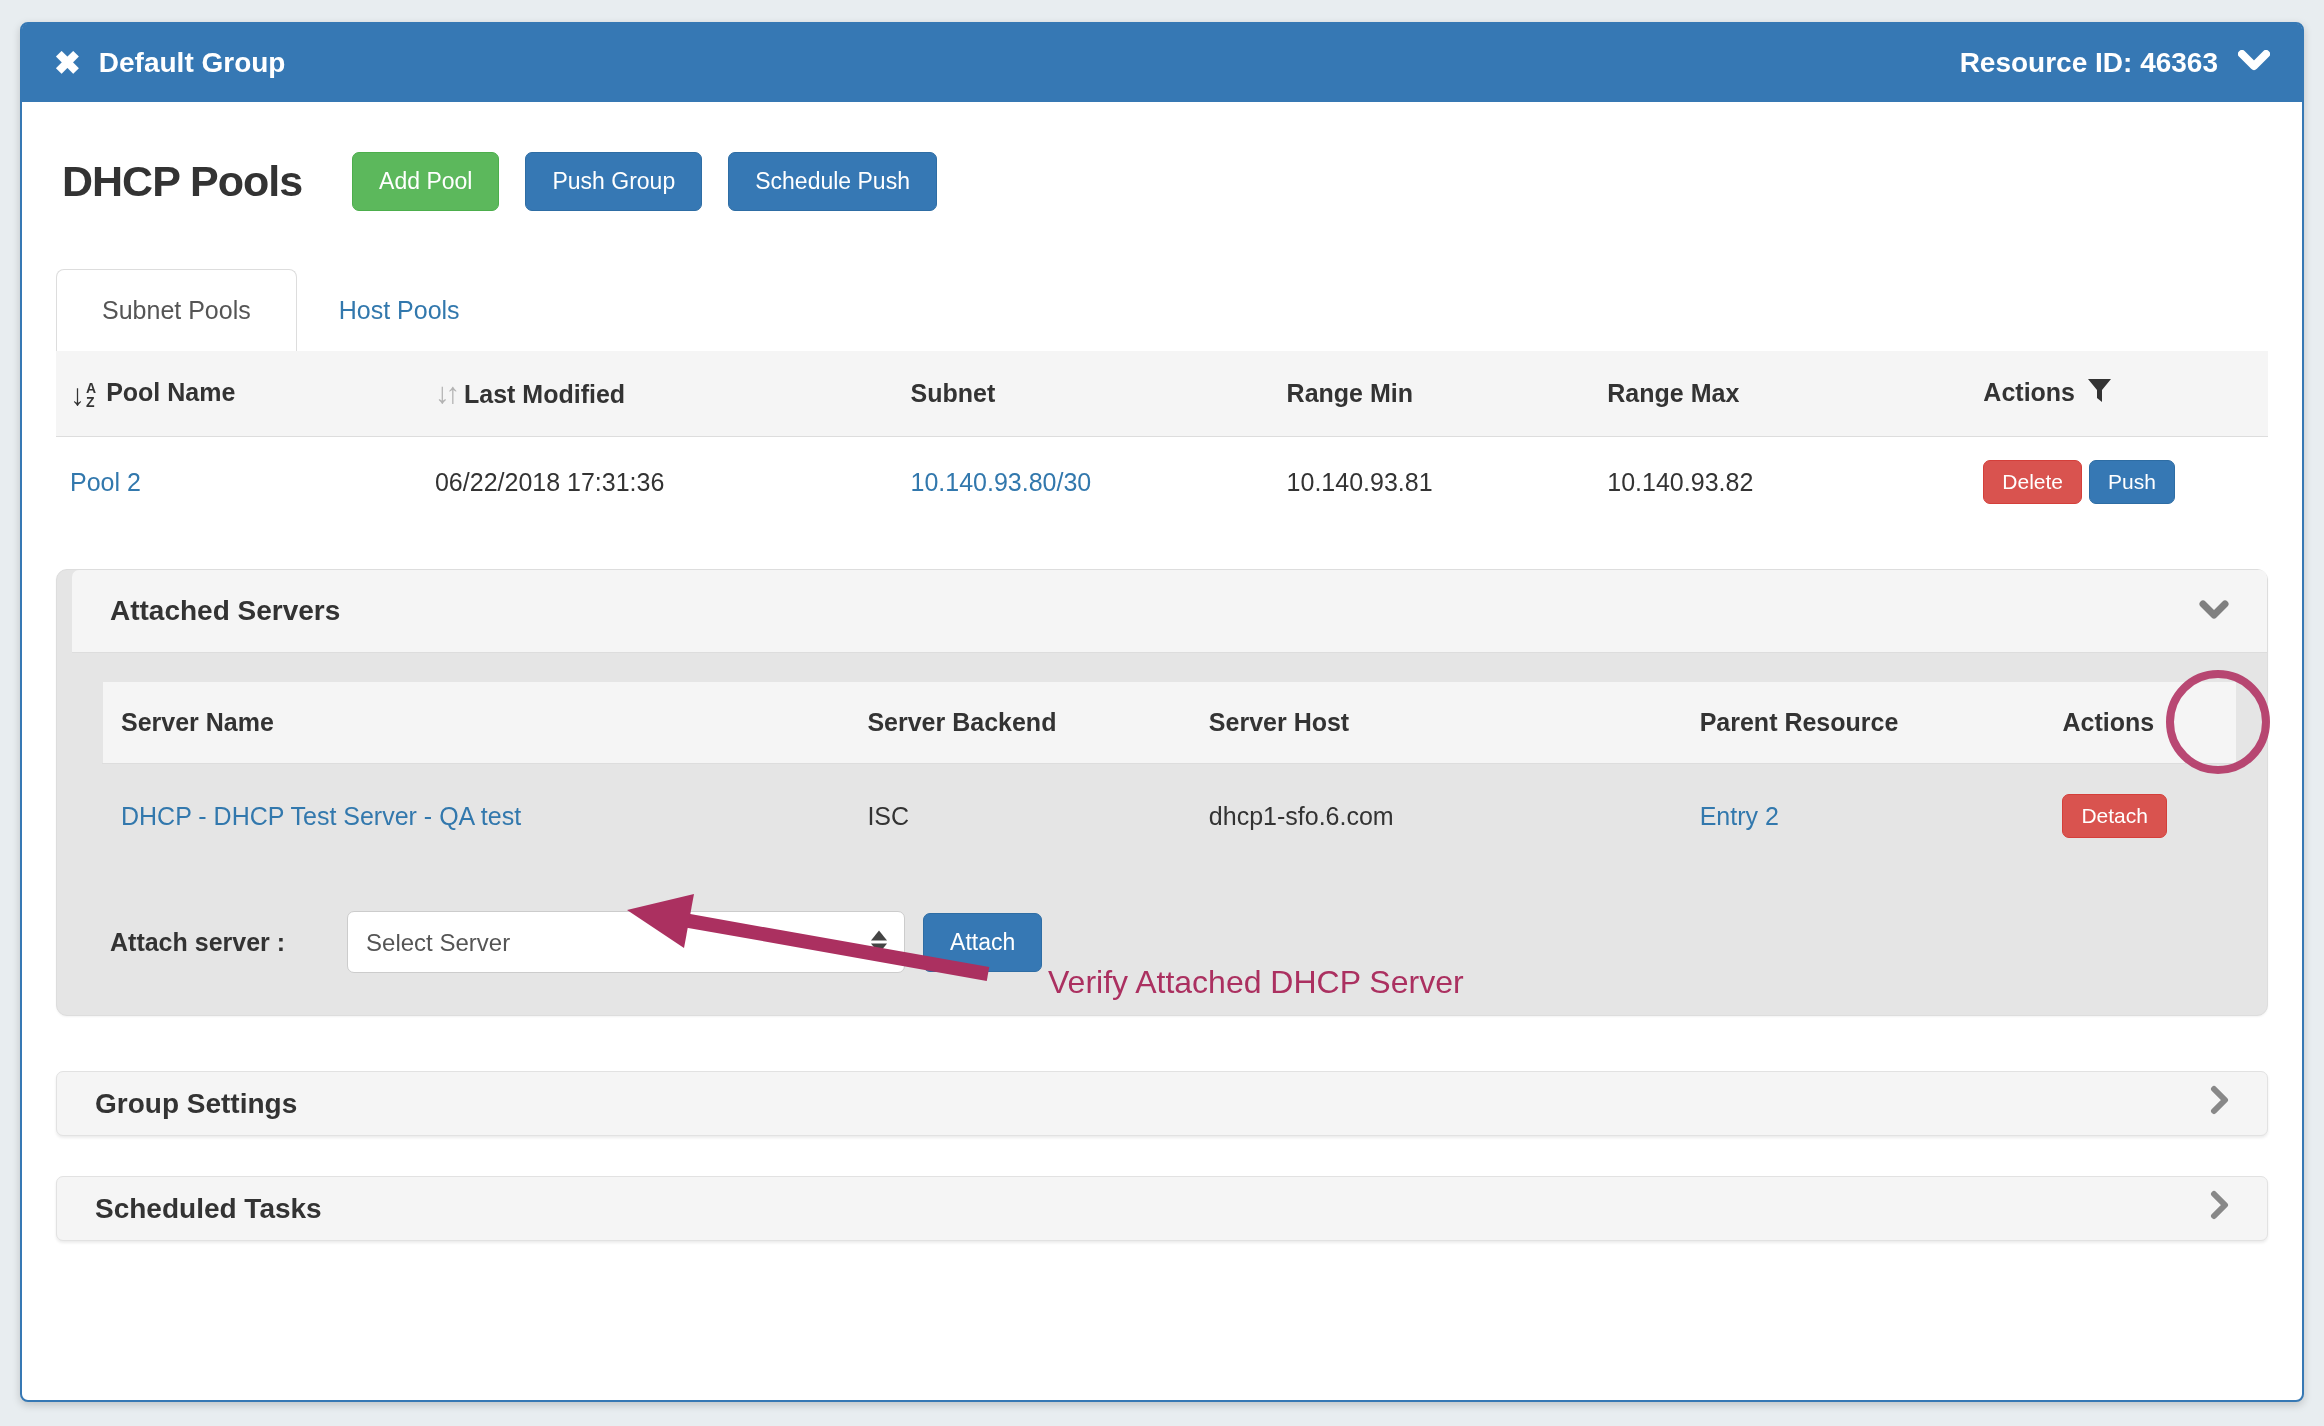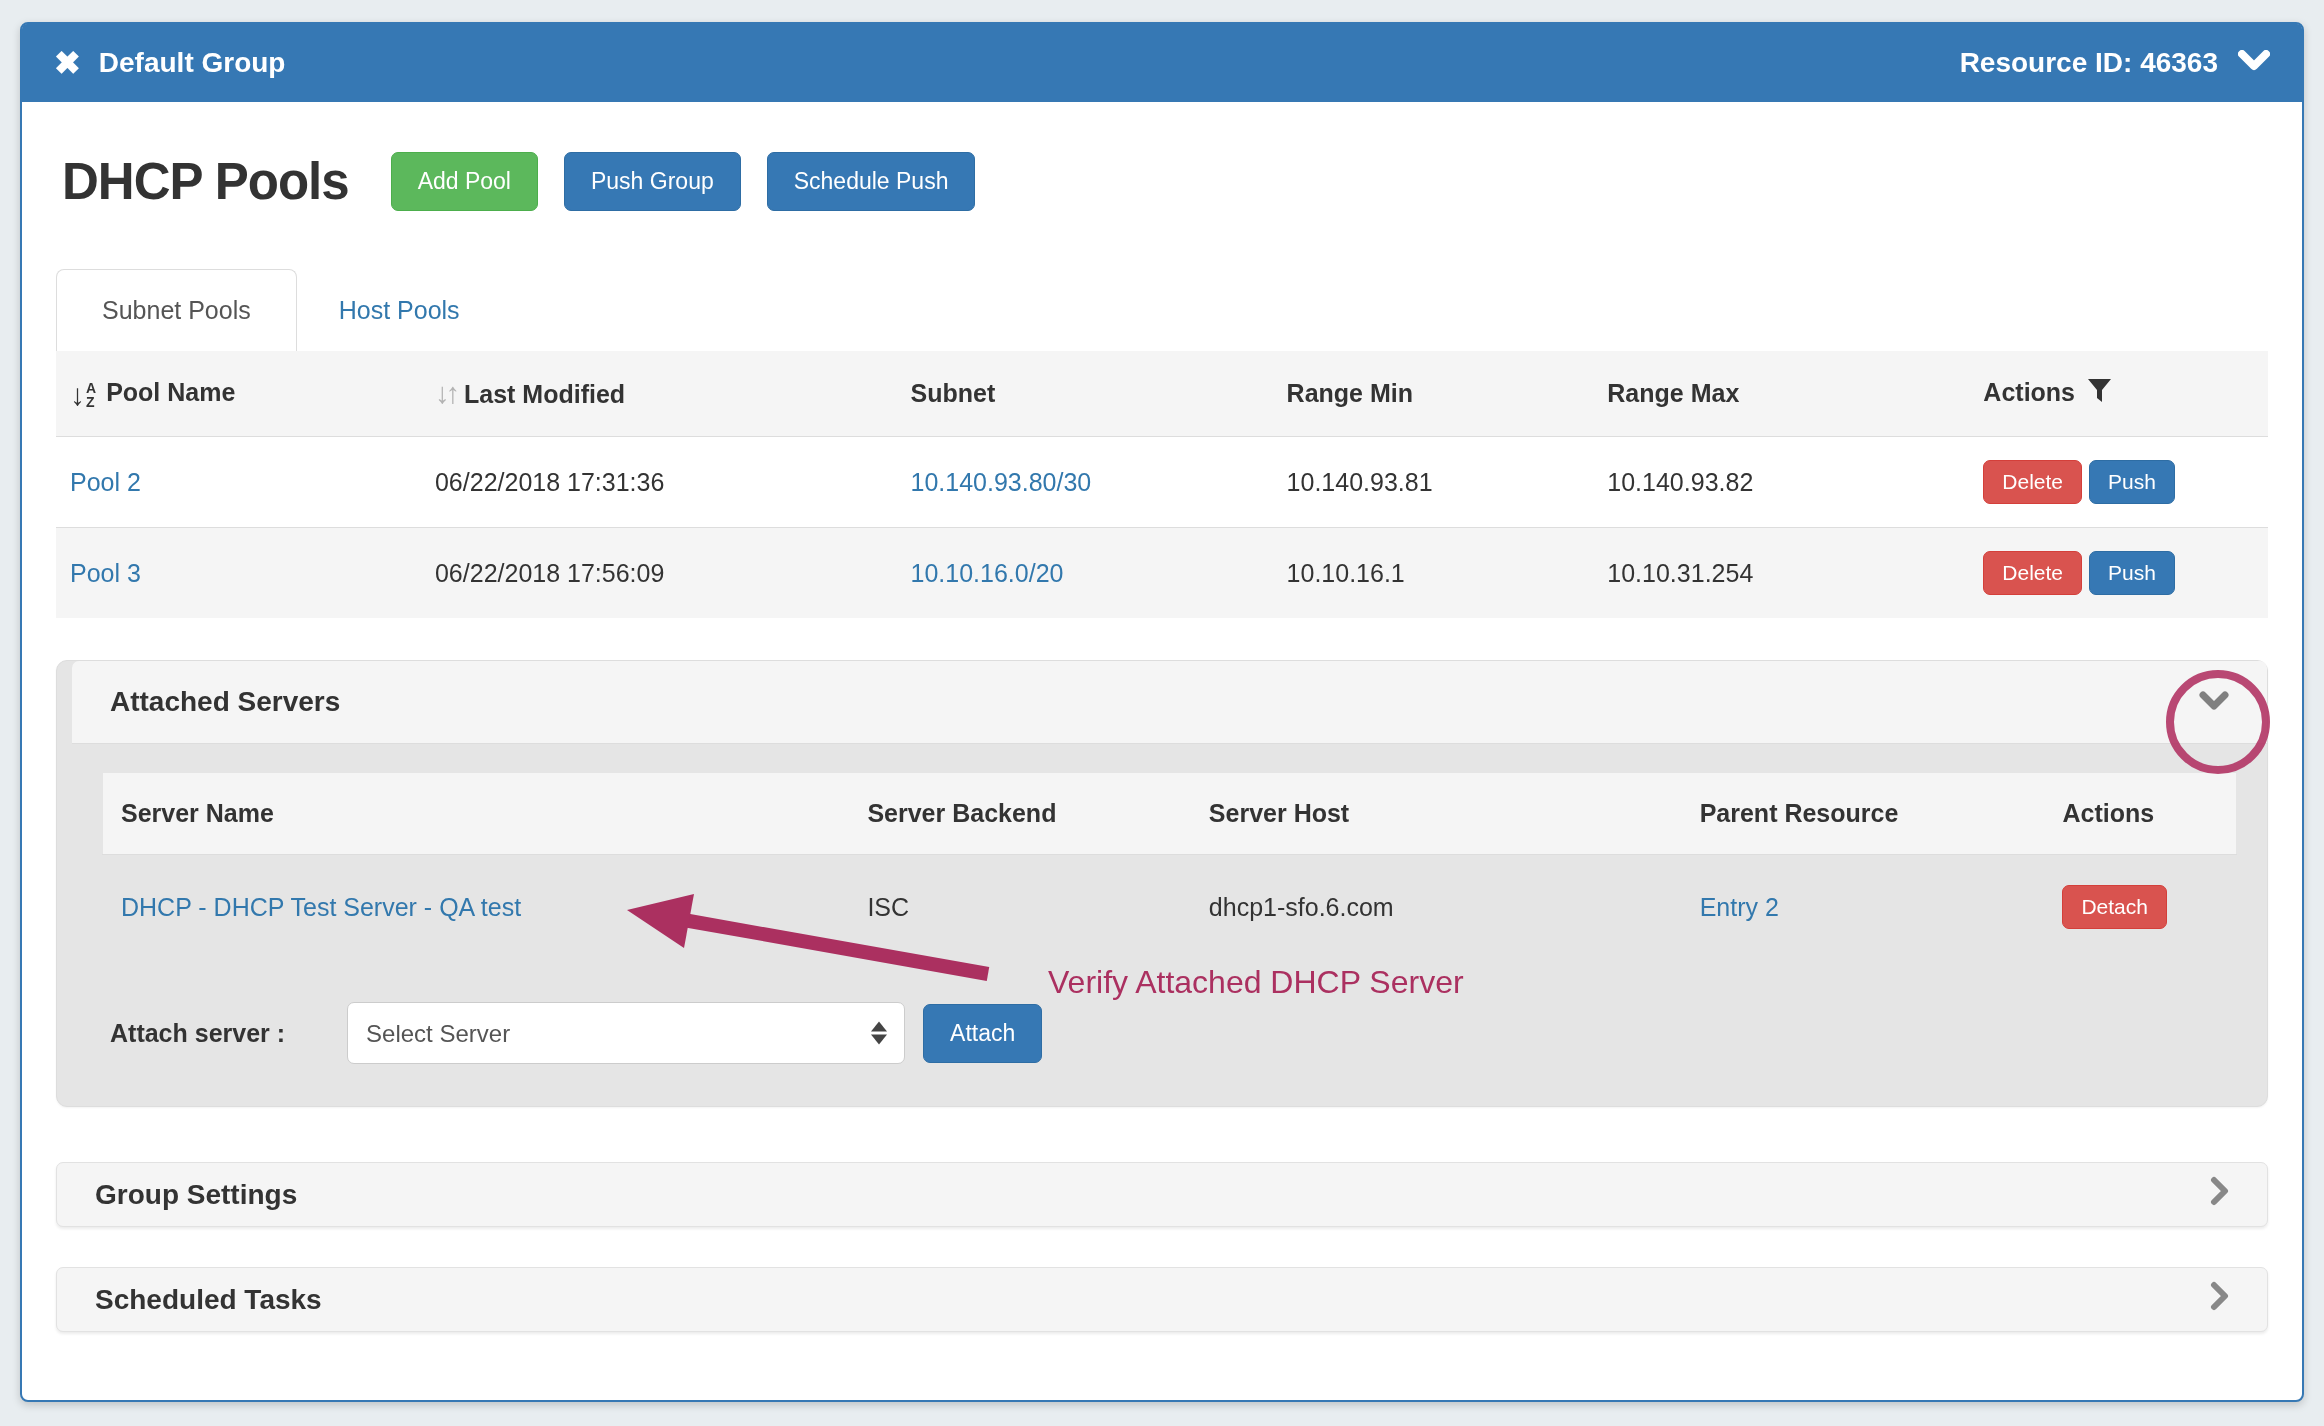--- a/index.html
+++ b/index.html
@@ -24,21 +24,21 @@
     display: flex; align-items: center; justify-content: space-between;
     padding: 0 32px; border-radius: 5px 5px 0 0;
   }
   .header-left { display: flex; align-items: center; gap: 18px; font-size: 28px; font-weight: bold; }
   .close-x { font-size: 32px; font-weight: bold; line-height: 1; cursor: pointer; }
   .header-right { display: flex; align-items: center; gap: 20px; font-size: 28px; font-weight: bold; margin-left: 16px; }
   .chev-down-white { display: inline-block; }
   .card-body { padding: 30px 34px 0 34px; }
 
   .title-row { display: flex; align-items: center; gap: 26px; margin: 20px 0 0 6px; }
-  .page-title { font-size: 51px; font-weight: bold; color: #333; letter-spacing: -1px; margin-right: 16px; }
+  .page-title { font-size: 43px; font-weight: bold; color: #333; letter-spacing: -1px; margin-right: 24px; }
   .btn {
     display: inline-block; color: #fff; font-size: 23px; font-weight: normal;
     padding: 15px 26px; border-radius: 7px; border: 1px solid transparent;
     cursor: pointer; text-align: center; font-family: inherit;
   }
   .btn-green { background: #5cb85c; border-color: #4cae4c; }
   .btn-blue  { background: #3678b4; border-color: #2e6da4; }
   .btn-red   { background: #d9534f; border-color: #d43f3a; }
   .btn-sm    { font-size: 21px; padding: 9px 18px; border-radius: 7px; }
 
@@ -187,31 +187,20 @@
           <td><a class="link">Pool 2</a></td>
           <td>06/22/2018 17:31:36</td>
           <td><a class="link">10.140.93.80/30</a></td>
           <td>10.140.93.81</td>
           <td>10.140.93.82</td>
           <td>
             <button class="btn btn-red btn-sm">Delete</button>
             <button class="btn btn-blue btn-sm">Push</button>
           </td>
         </tr>
-        <tr>
-          <td><a class="link">Pool 3</a></td>
-          <td>06/22/2018 17:56:09</td>
-          <td><a class="link">10.10.16.0/20</a></td>
-          <td>10.10.16.1</td>
-          <td>10.10.31.254</td>
-          <td>
-            <button class="btn btn-red btn-sm">Delete</button>
-            <button class="btn btn-blue btn-sm">Push</button>
-          </td>
-        </tr>
       </tbody>
     </table>
 
     <div class="panel">
       <div class="panel-header">
         <span>Attached Servers</span>
         <span>
           <svg width="30" height="20" viewBox="0 0 30 20">
               <polyline points="4,4 15,15 26,4" fill="none" stroke="#808080" stroke-width="7" stroke-linecap="round" stroke-linejoin="round"></polyline>
             </svg>

